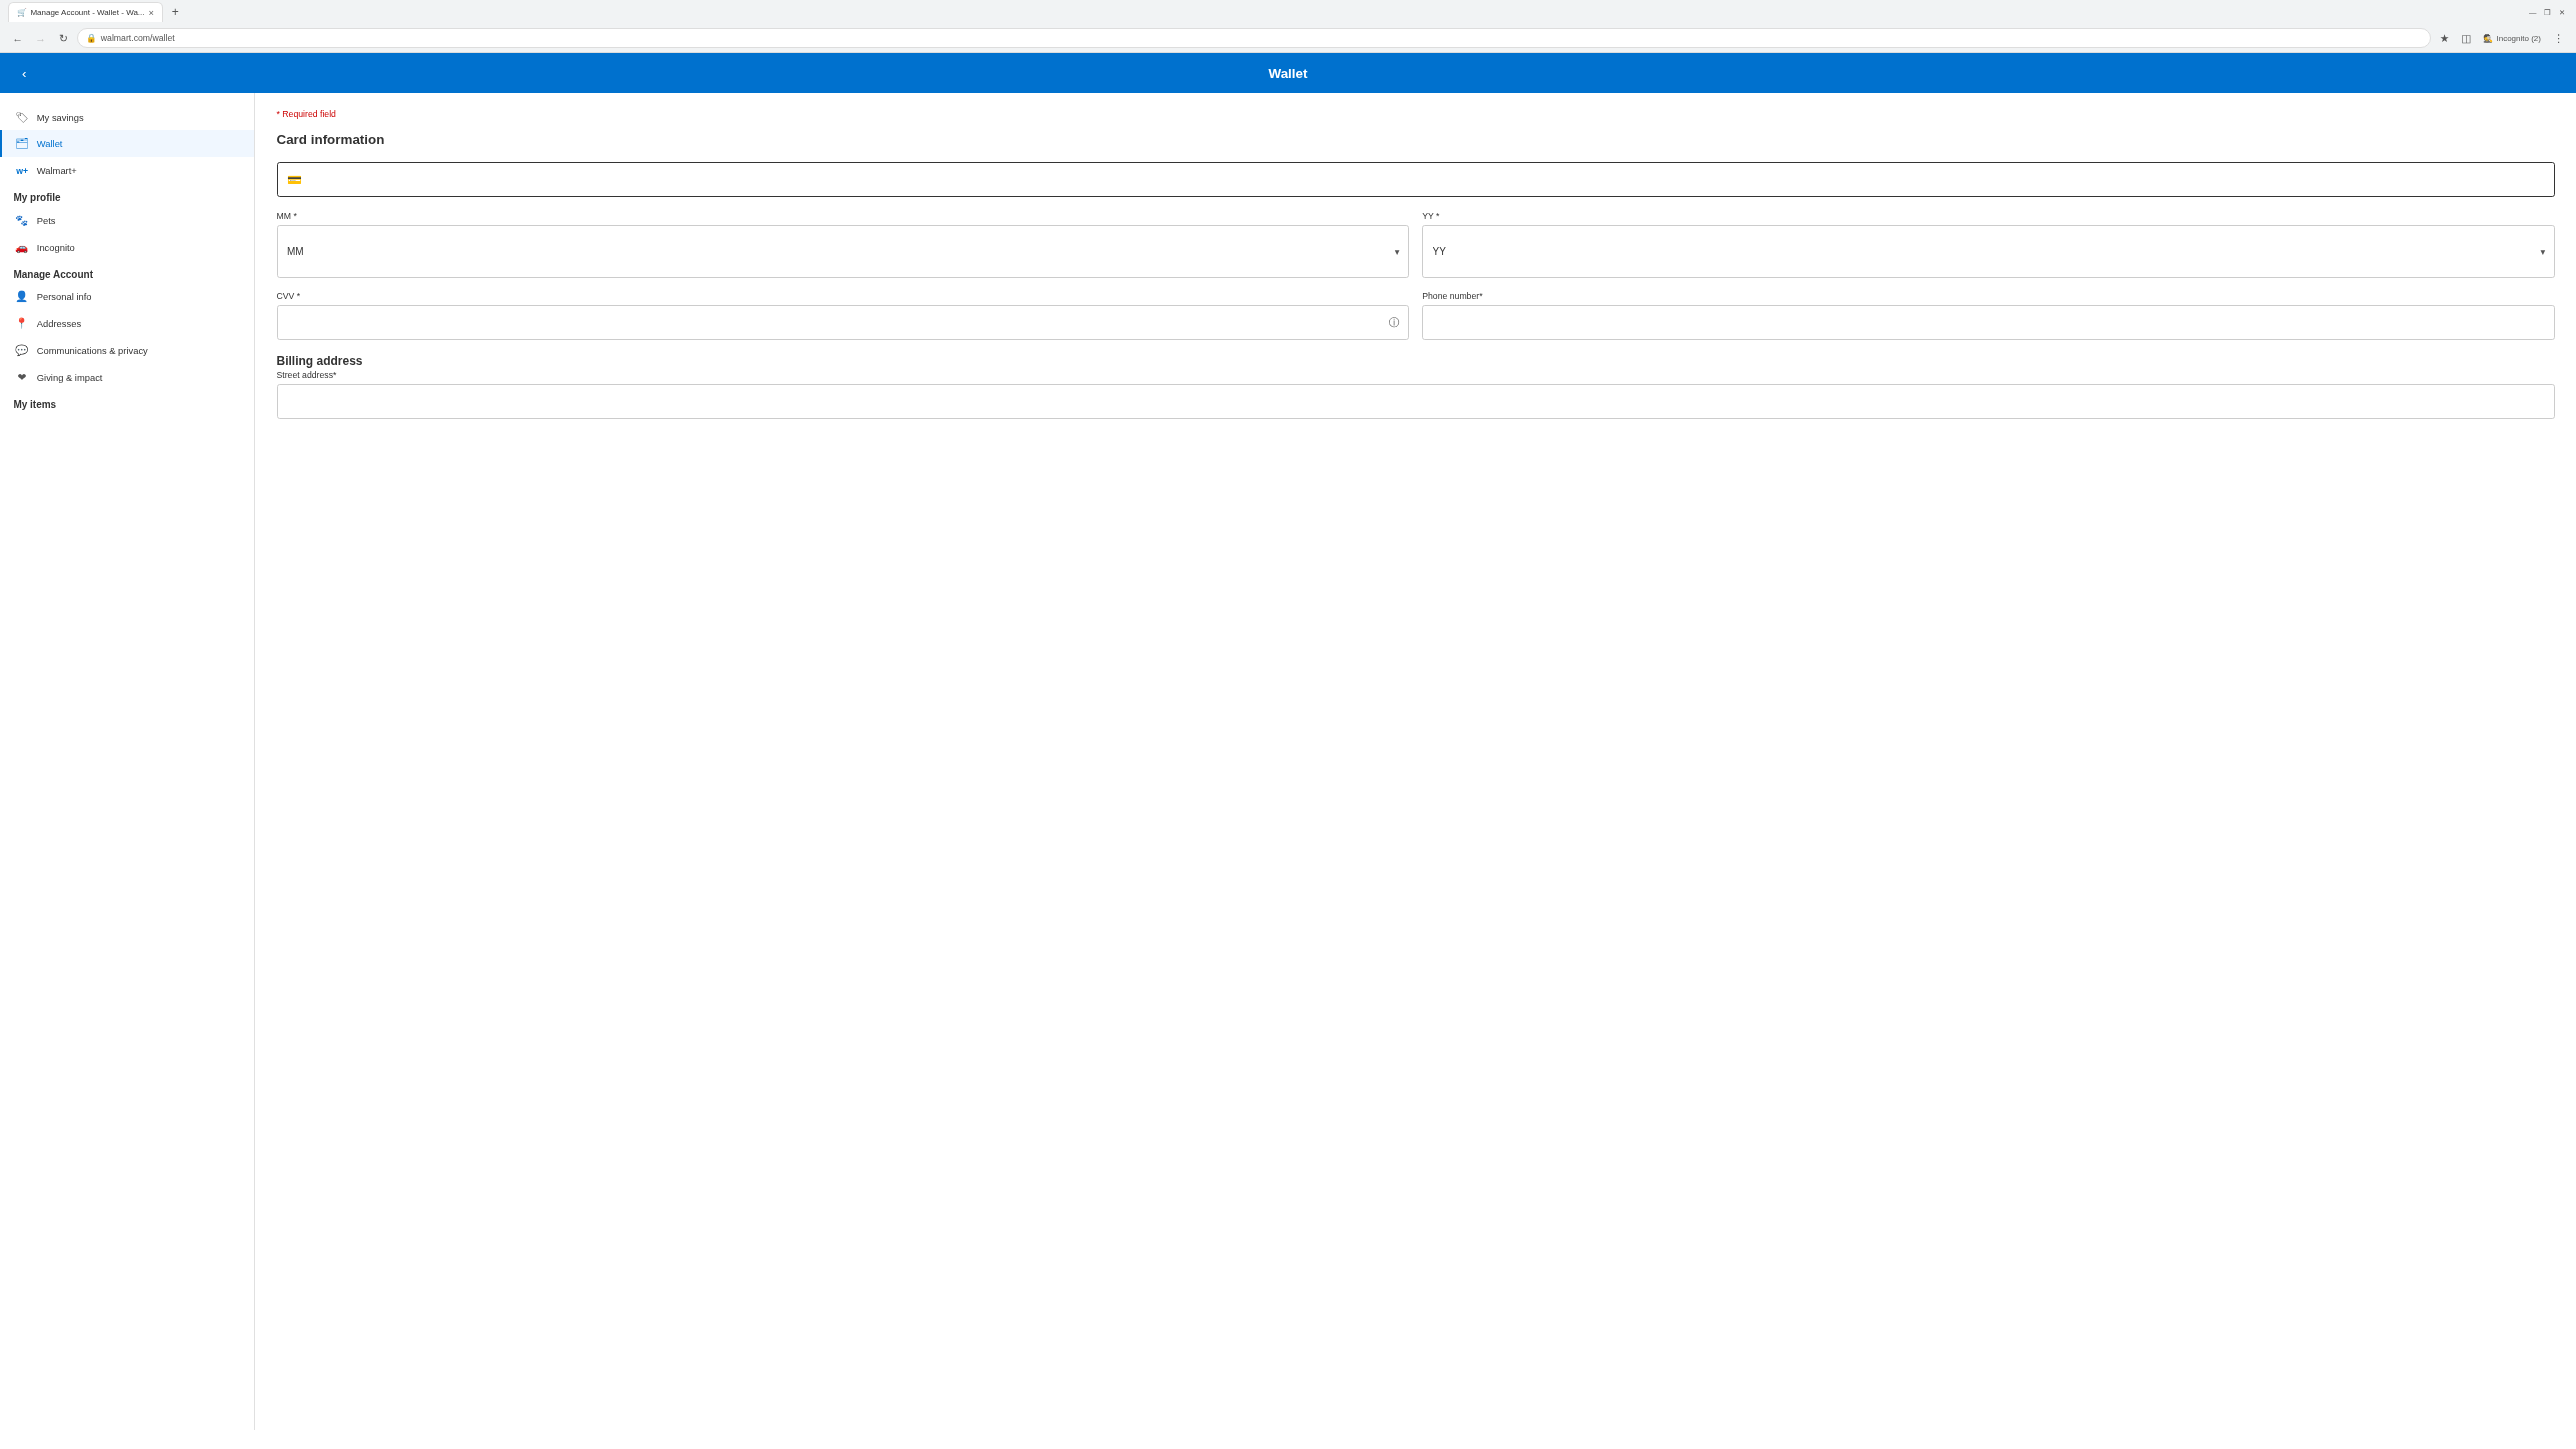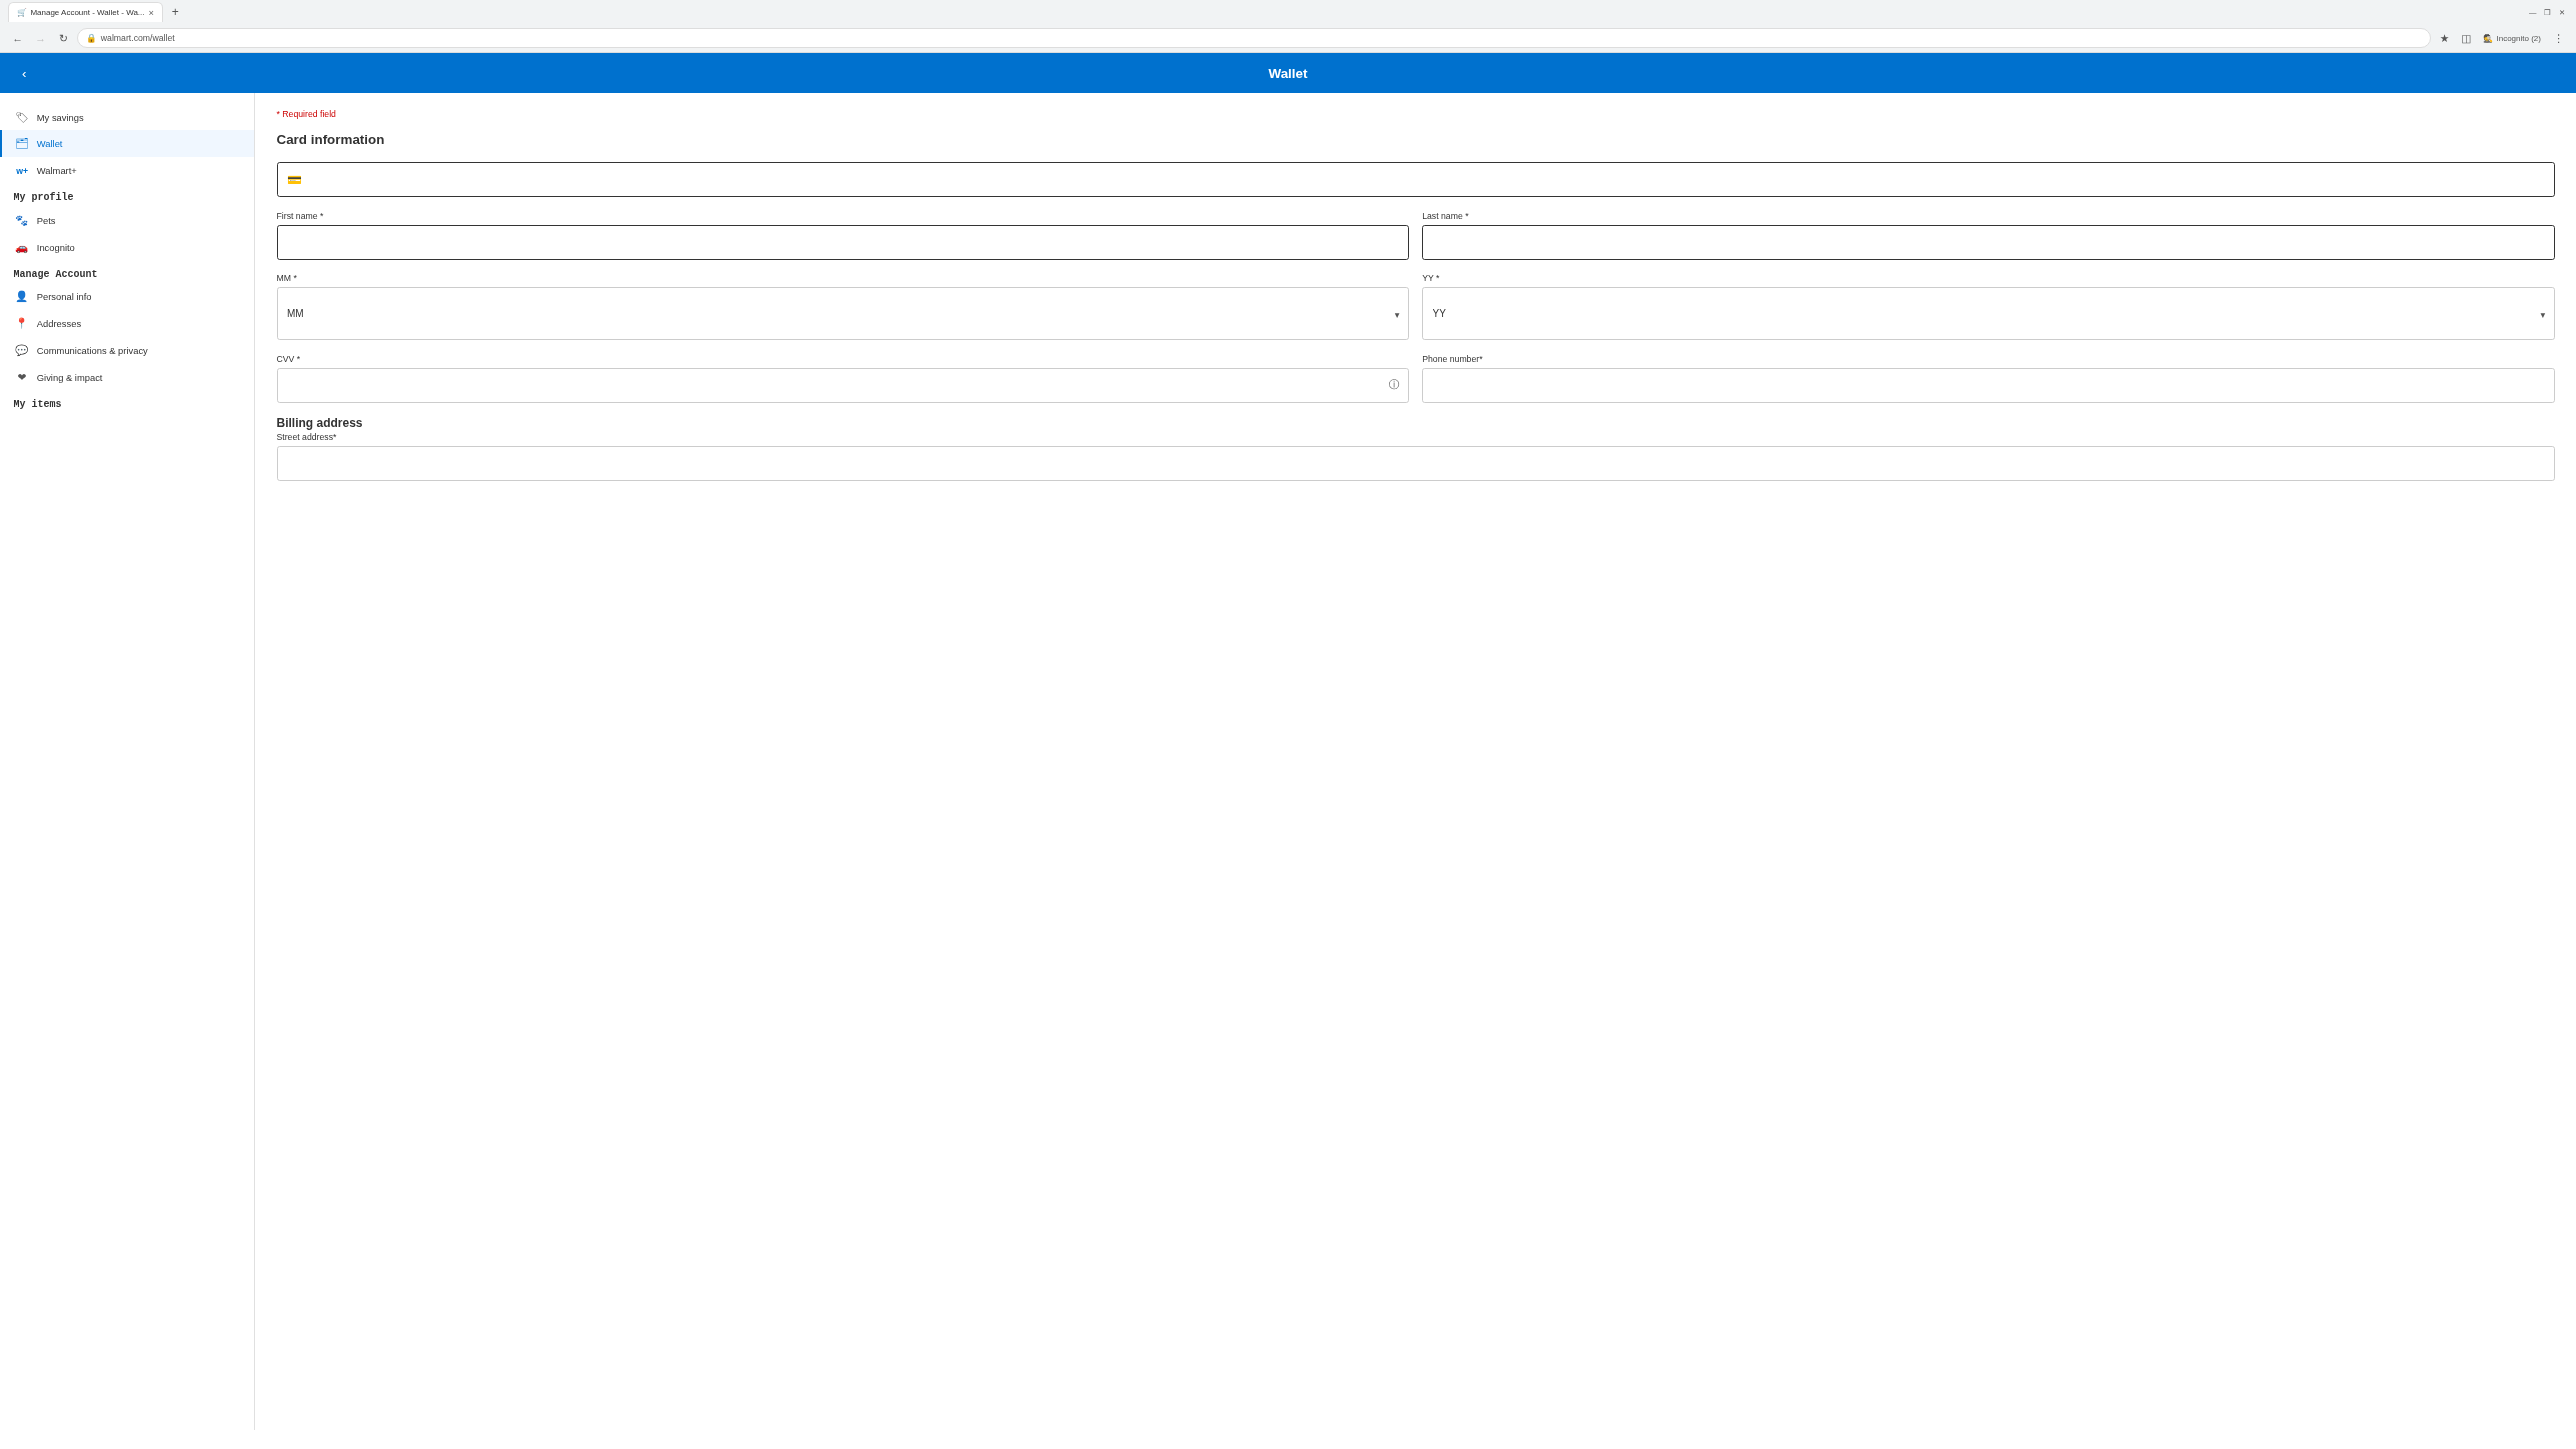--- a/index.html
+++ b/index.html
@@ -156,21 +156,20 @@
       border-right: 0.7px solid #e0e0e0;
       padding: 10.7px 0;
       overflow-y: auto;
       background: #fff;
     }
     .sidebar-section-title {
       font-size: 10px;
       font-weight: 600;
       color: #333;
       padding: 8px 13.4px 4px;
-      font-family: Liberation Mono, monospace;
     }
     .sidebar-item {
       display: flex;
       align-items: center;
       gap: 8px;
       padding: 6.7px 13.4px;
       cursor: pointer;
       color: #333;
       font-size: 9.4px;
       border-left: 2px solid transparent;
@@ -420,30 +419,20 @@
 
     <h2 class="section-title">Card information</h2>
 
     <div class="form-group">
       <div class="card-number-wrapper">
         <span class="card-icon">💳</span>
         <input class="card-number-input" type="text" style="">
       </div>
     </div>
 
-    <div class="two-col">
-      <div class="form-group">
-        <label class="form-label">First name *</label>
-        <input class="form-input" type="text" style="">
-      </div>
-      <div class="form-group">
-        <label class="form-label">Last name *</label>
-        <input class="form-input" type="text" style="">
-      </div>
-    </div>
 
     <div class="two-col">
       <div class="form-group">
         <label class="form-label">MM *</label>
         <div class="select-wrapper">
           <select class="form-select">
             <option>MM</option>
             <option>01</option><option>02</option><option>03</option>
             <option>04</option><option>05</option><option>06</option>
             <option>07</option><option>08</option><option>09</option>

